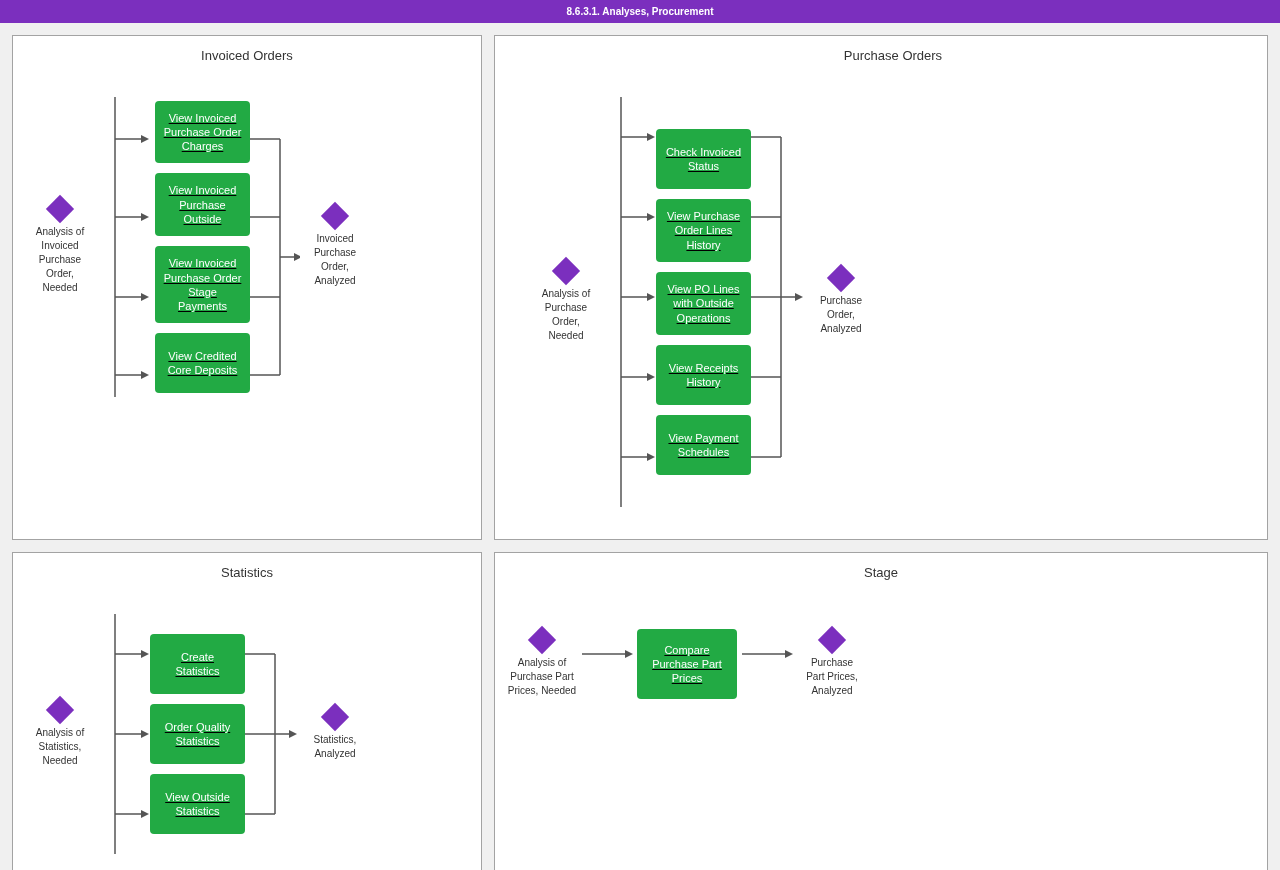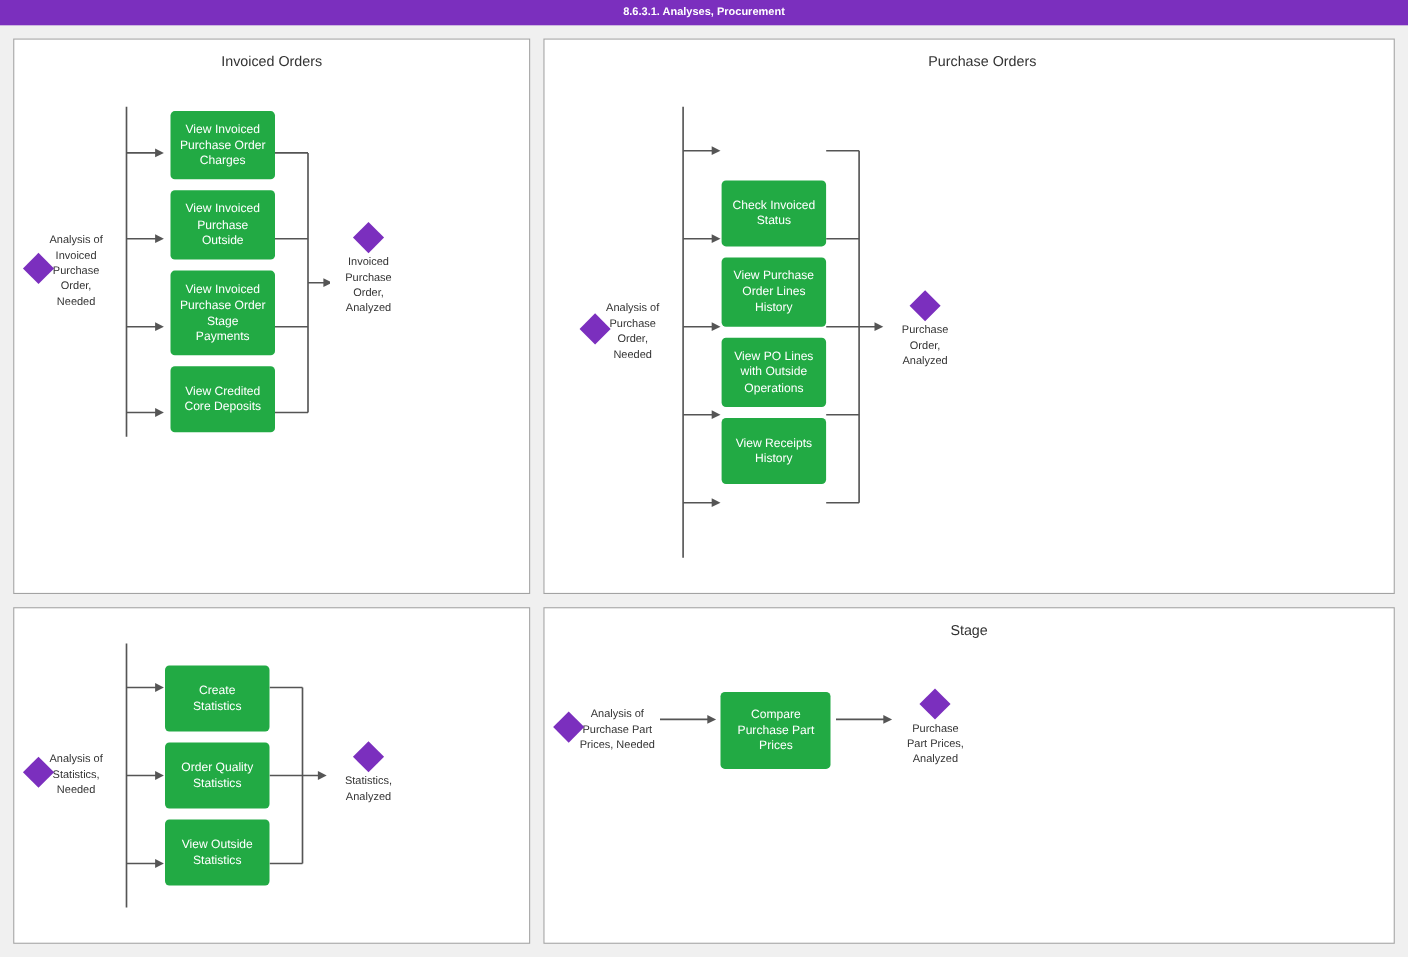--- a/index.html
+++ b/index.html
@@ -32,21 +32,21 @@
       position: relative;
     }
     .panel-title {
       text-align: center;
       font-size: 13px;
       color: #333;
       margin-bottom: 14px;
     }
     .node-start {
       display: flex;
-      flex-direction: row;
+      flex-direction: column;
       align-items: center;
       font-size: 10px;
       text-align: center;
       color: #333;
       min-width: 70px;
     }
     .node-start .diamond {
       width: 20px;
       height: 20px;
       background: #7B2FBE;
@@ -87,20 +87,21 @@
       justify-content: center;
       cursor: pointer;
       font-weight: normal;
       line-height: 1.3;
     }
     .buttons-col {
       display: flex;
       flex-direction: column;
       gap: 10px;
       align-items: center;
+      text-decoration: underline;
     }
   </style>
 </head>
 <body>
 
 <div class="title-bar">
   <span>8.6.3.1. Analyses, Procurement</span>
 </div>
 
 <div class="main-content">
@@ -182,20 +183,21 @@
 
         <line x1="20" y1="370" x2="50" y2="370" stroke="#555" stroke-width="1.5"></line>
         <polygon points="46,366 54,370 46,374" fill="#555"></polygon>
       </svg>
 
       <div class="buttons-col">
         <button class="green-btn">Check Invoiced Status</button>
         <button class="green-btn">View Purchase Order Lines History</button>
         <button class="green-btn">View PO Lines with Outside Operations</button>
         <button class="green-btn">View Receipts History</button>
+        <button class="green-btn">View Payment Schedules</button>
       </div>
 
       <svg width="55" height="430" style="flex-shrink:0;">
         <line x1="0" y1="50" x2="30" y2="50" stroke="#555" stroke-width="1.5"></line>
         <line x1="0" y1="130" x2="30" y2="130" stroke="#555" stroke-width="1.5"></line>
         <line x1="0" y1="210" x2="30" y2="210" stroke="#555" stroke-width="1.5"></line>
         <line x1="0" y1="290" x2="30" y2="290" stroke="#555" stroke-width="1.5"></line>
         <line x1="0" y1="370" x2="30" y2="370" stroke="#555" stroke-width="1.5"></line>
         <line x1="30" y1="50" x2="30" y2="370" stroke="#555" stroke-width="1.5"></line>
         <line x1="30" y1="210" x2="48" y2="210" stroke="#555" stroke-width="1.5"></line>
@@ -203,20 +205,21 @@
       </svg>
 
       <div class="node-end">
         <div class="diamond"></div>
         <div style="font-size:10px; text-align:center; line-height:1.4;">Purchase<br>Order,<br>Analyzed</div>
       </div>
     </div>
   </div>
 
   <div class="panel" style="grid-column:1; grid-row:2;">
+    <div class="panel-title">Statistics</div>
     <div style="display:flex; align-items:center; padding: 10px 0;">
 
       <div class="node-start">
         <div class="diamond"></div>
         <div style="font-size:10px; text-align:center; line-height:1.4;">Analysis of<br>Statistics,<br>Needed</div>
       </div>
 
       <svg width="55" height="260" style="flex-shrink:0;">
         <line x1="20" y1="10" x2="20" y2="250" stroke="#555" stroke-width="1.5"></line>
         <line x1="20" y1="50" x2="50" y2="50" stroke="#555" stroke-width="1.5"></line>

